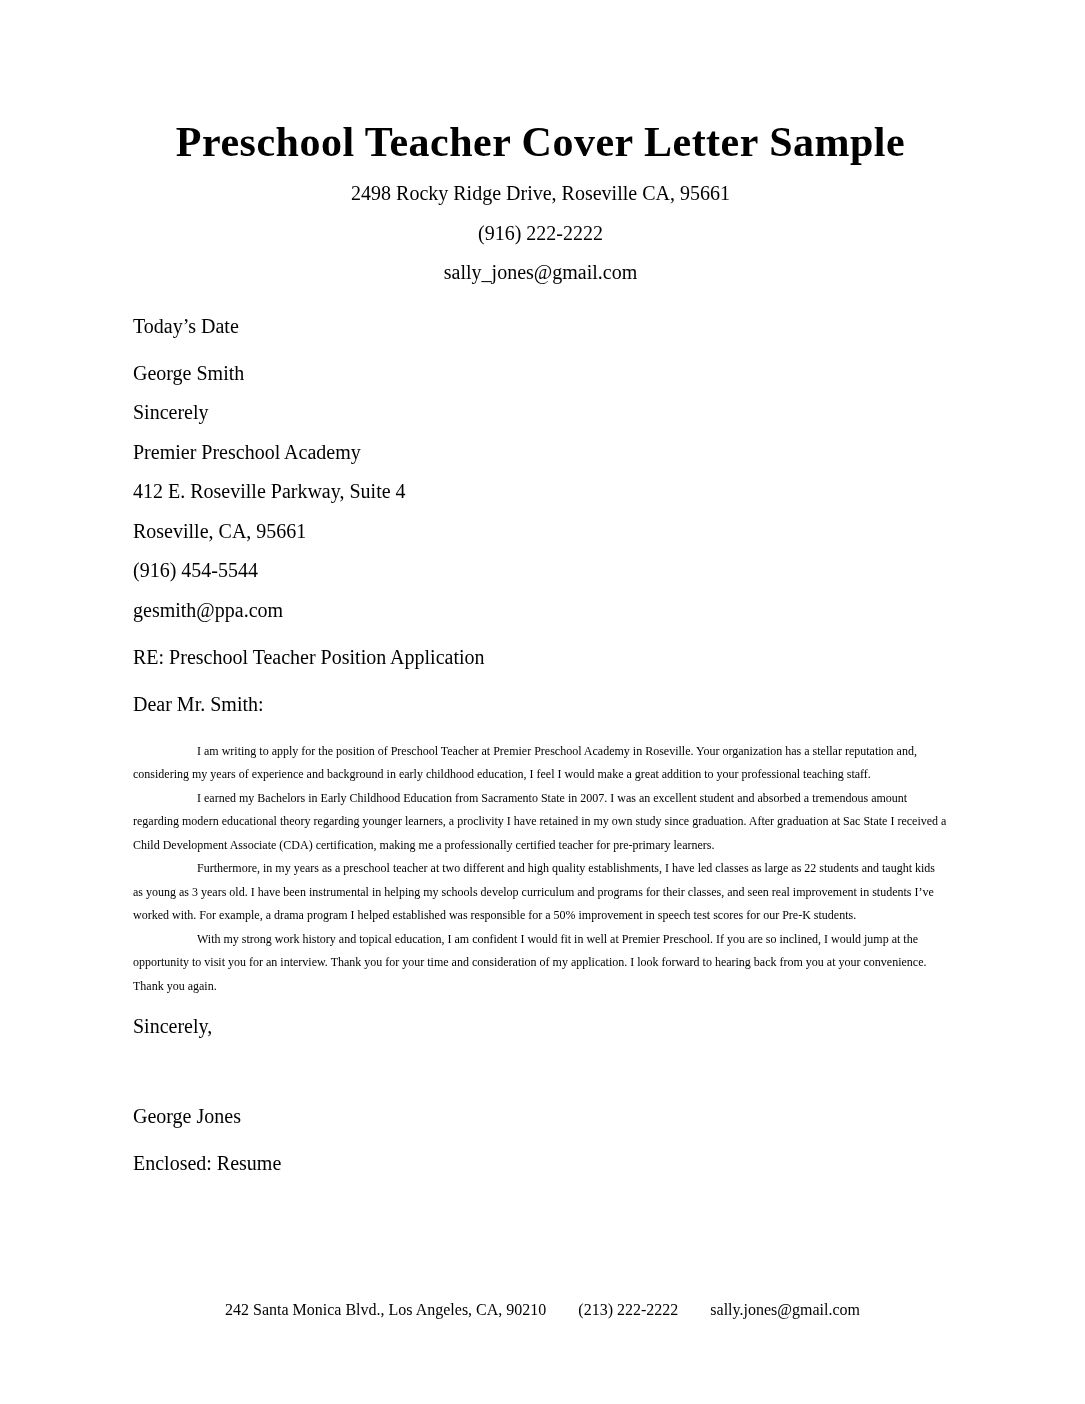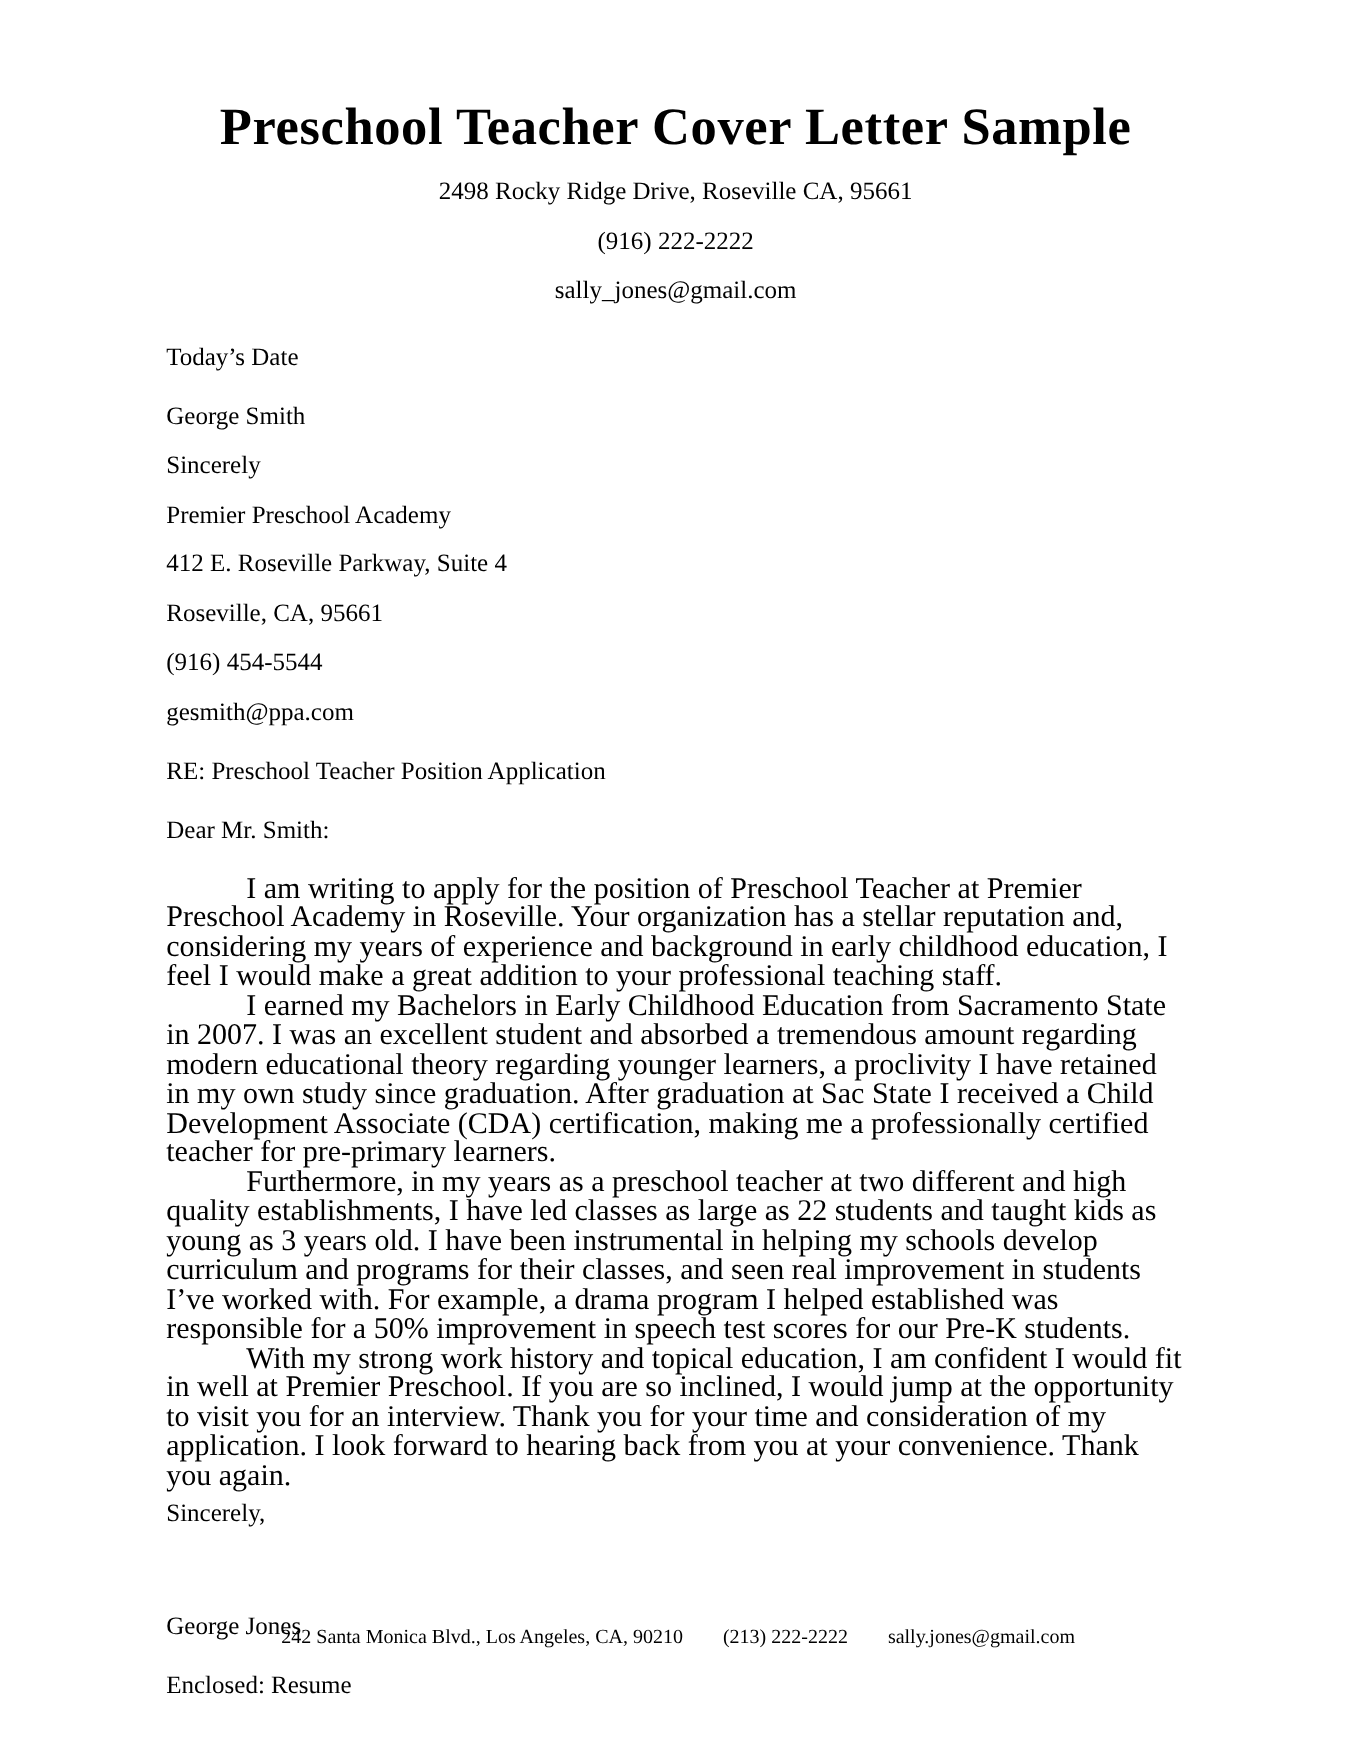--- a/index.html
+++ b/index.html
@@ -8,21 +8,21 @@
     position: relative;
     width: 1085px;
     height: 1404px;
     margin: 0 auto;
     background: #ffffff;
     color: #000000;
     font-family: "Liberation Serif", "DejaVu Serif", serif;
     overflow: hidden;
   }
   .content {
-    padding: 78px 137px 0 133px;
+    padding: 118px 137px 0 133px;
   }
   .doc-title {
     font-size: 42px;
     font-weight: bold;
     text-align: center;
     line-height: 1.15;
     letter-spacing: 0.5px;
   }
   .header-contact {
     text-align: center;
@@ -34,26 +34,26 @@
     font-size: 20px;
     line-height: 23.5px;
     margin-top: 16px;
   }
   .date-line { margin-top: 30px; }
   .recipient-block { margin-top: 23.5px; }
   .subject-line { margin-top: 23.5px; }
   .salutation-line { margin-top: 23.5px; }
   .body-block { margin-top: 23.5px; }
   .body-block p {
-    font-size: 24px;
+    font-size: 12px;
     line-height: 23.5px;
     text-indent: 64px;
     text-align: left;
   }
-  .closing-line { margin-top: 7px; }
+  .closing-line { margin-top: 17px; }
   .signature-line { margin-top: 66px; }
   .enclosure-line { margin-top: 23.5px; font-family: Liberation Serif, serif; }
   .footer {
     position: absolute;
     left: 0;
     right: 0;
     top: 1300px;
     display: flex;
     justify-content: center;
     gap: 32px;

